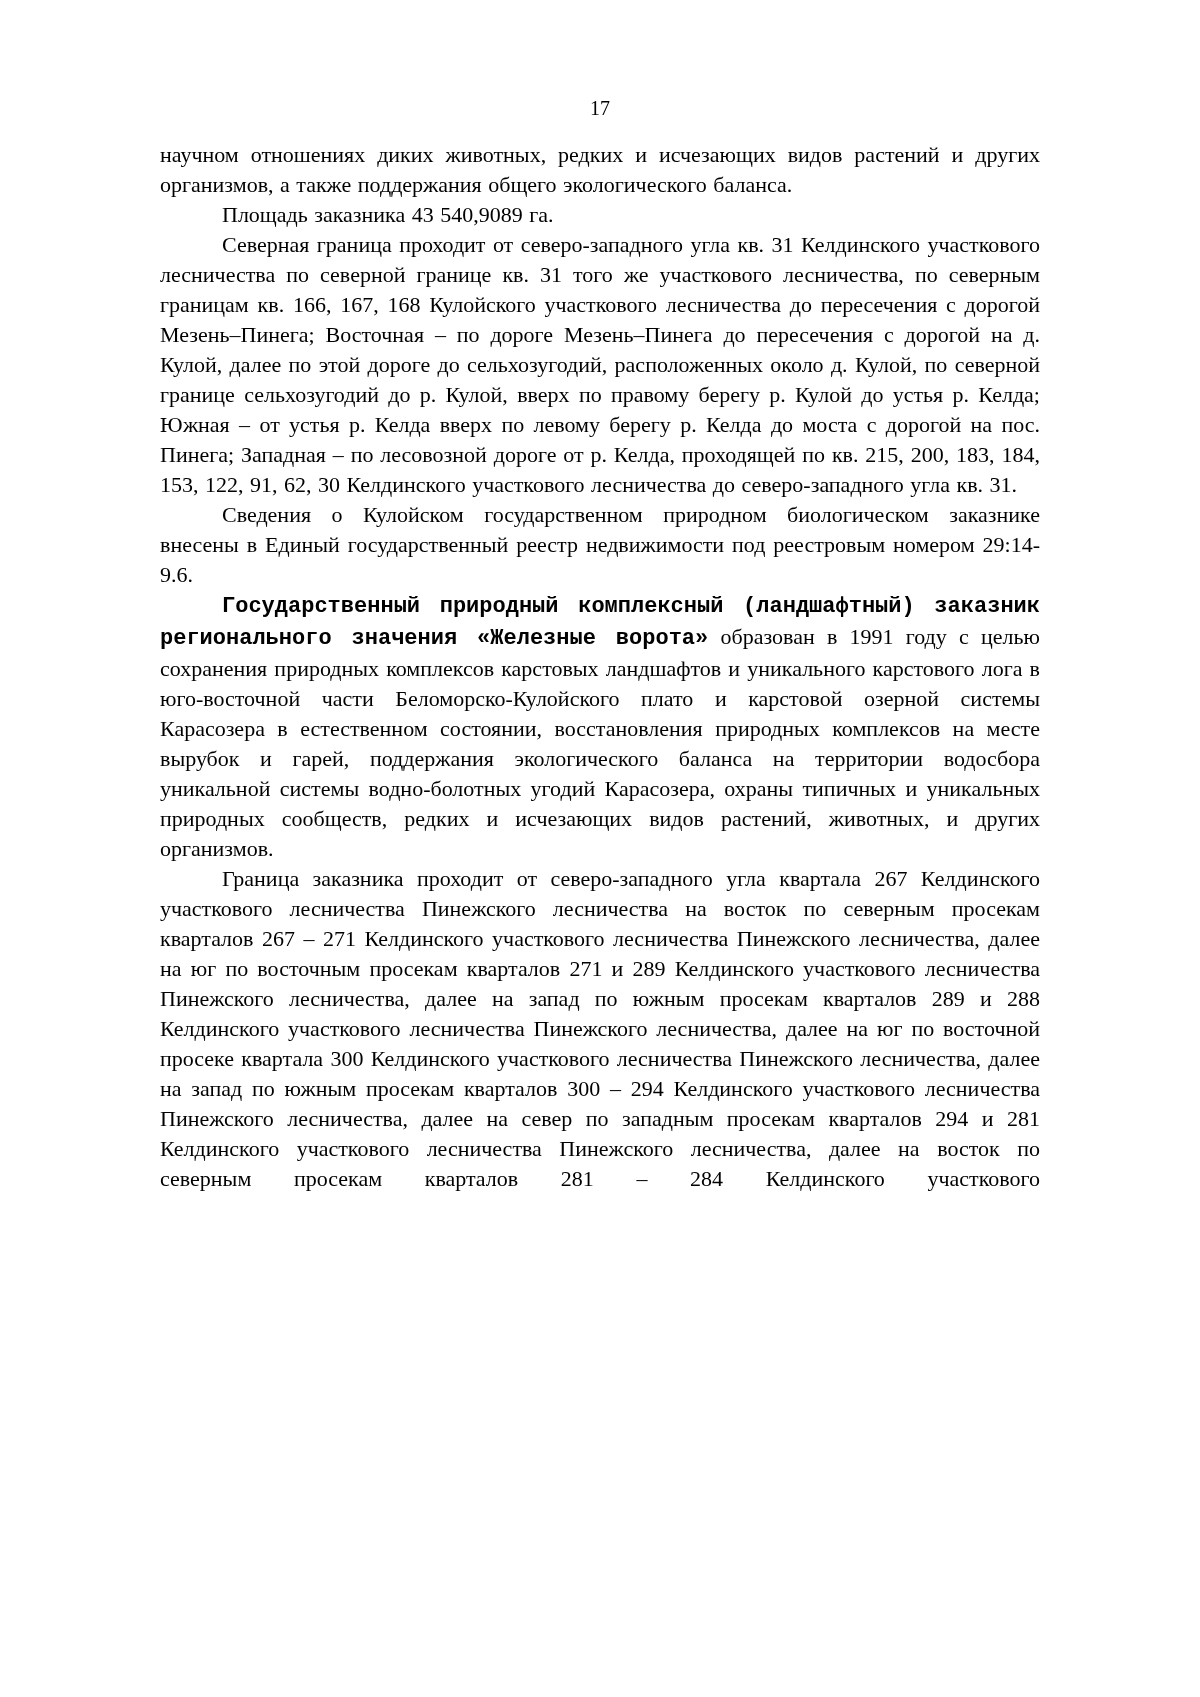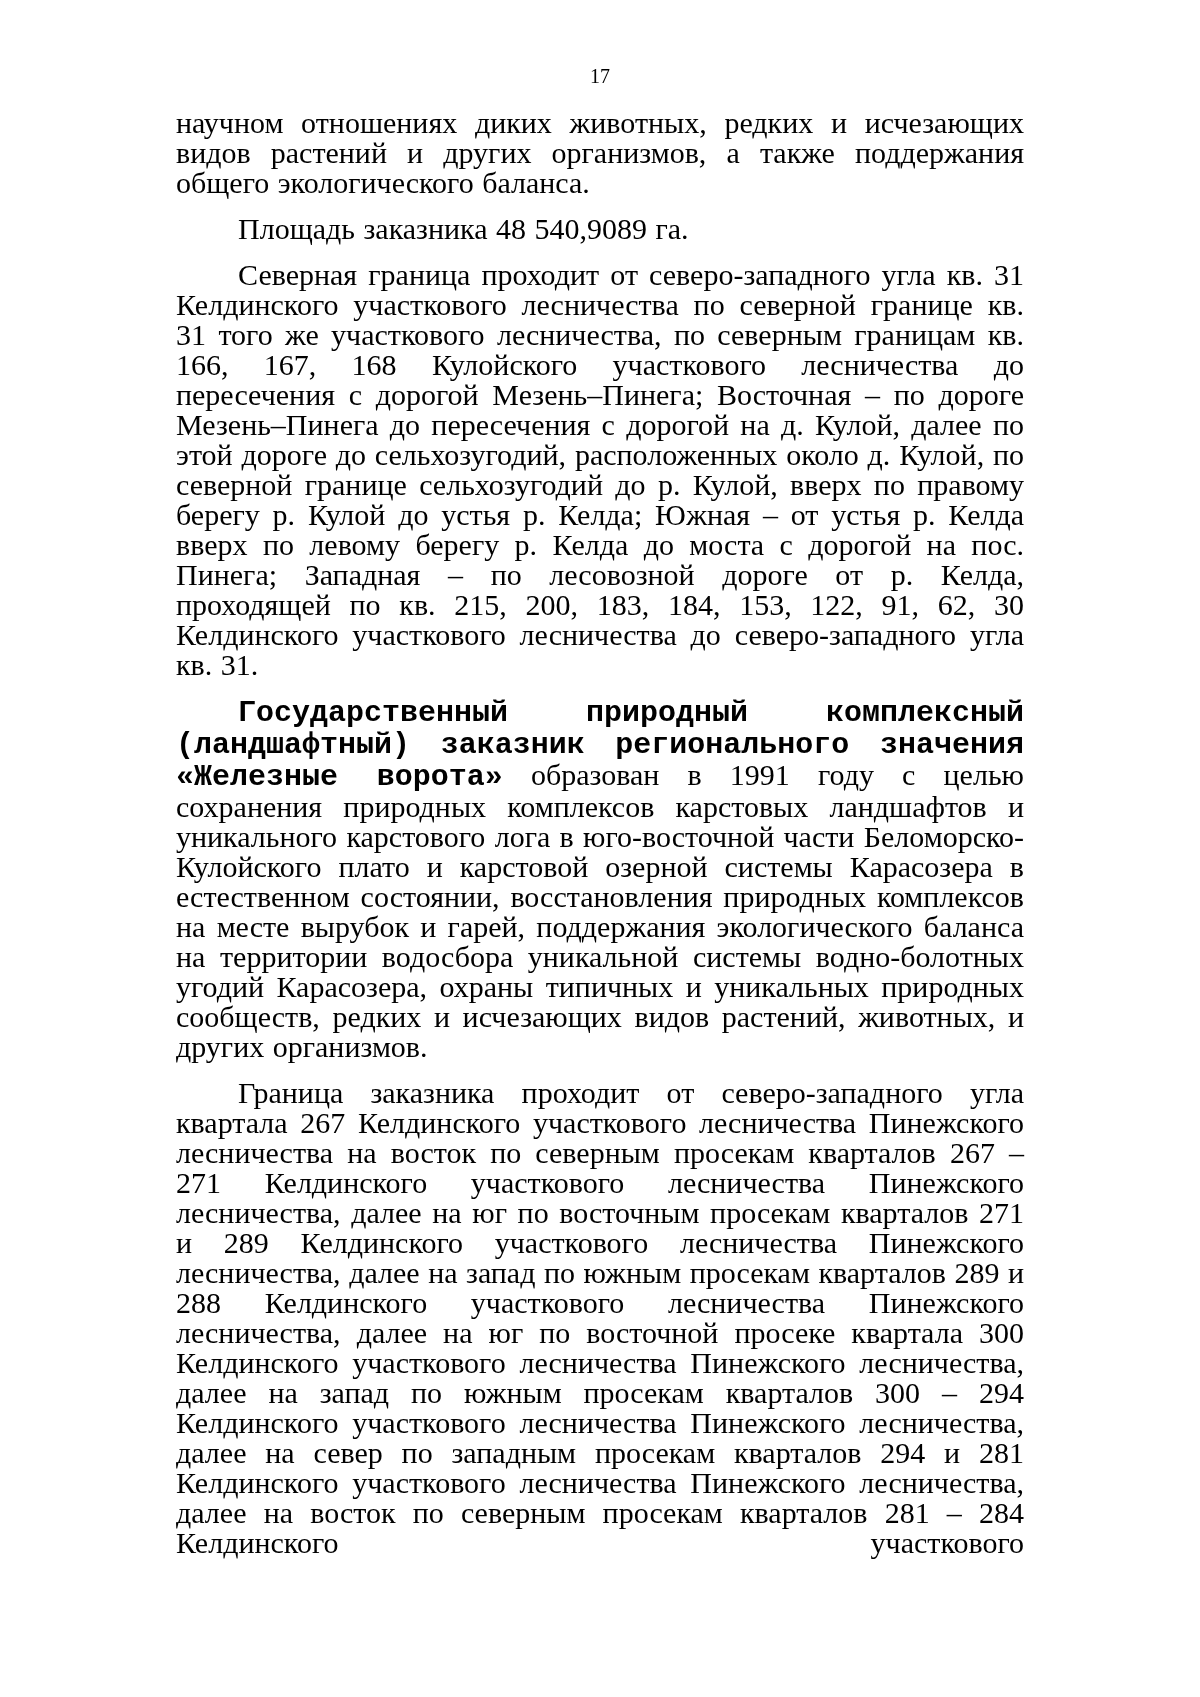--- a/index.html
+++ b/index.html
@@ -11,31 +11,31 @@
     width: 1200px;
     min-height: 1697px;
     font-family: "Liberation Serif", "DejaVu Serif", serif;
     color: #000000;
     -webkit-font-smoothing: antialiased;
   }
   .page {
     box-sizing: border-box;
     width: 1200px;
     min-height: 1697px;
-    padding: 64px 160px 40px 160px;
+    padding: 96px 160px 40px 160px;
   }
   .page-number {
     text-align: center;
     font-size: 20px;
     line-height: 24px;
     margin-bottom: 20px;
   }
   .para {
-    margin: 16px;
-    font-size: 30px;
+    margin: 0;
+    font-size: 22px;
     line-height: 30px;
     text-align: justify;
     text-indent: 62px;
     word-spacing: 1px;
   }
   .para.no-indent {
     text-indent: 0;
   }
   .para.continued {
     
@@ -48,23 +48,24 @@
 </style>
 </head>
 <body>
 
 <div class="page">
 
   <div class="page-number">17</div>
 
   <p class="para no-indent">научном отношениях диких животных, редких и исчезающих видов растений и других организмов, а также поддержания общего экологического баланса.</p>
 
-  <p class="para">Площадь заказника 48 540,9089 га.</p>
+  <p class="para">Площадь заказника 43 540,9089 га.</p>
 
   <p class="para">Северная граница проходит от северо-западного угла кв. 31 Келдинского участкового лесничества по северной границе кв. 31 того же участкового лесничества, по северным границам кв. 166, 167, 168 Кулойского участкового лесничества до пересечения с дорогой Мезень–Пинега; Восточная – по дороге Мезень–Пинега до пересечения с дорогой на д. Кулой, далее по этой дороге до сельхозугодий, расположенных около д. Кулой, по северной границе сельхозугодий до р. Кулой, вверх по правому берегу р. Кулой до устья р. Келда; Южная – от устья р. Келда вверх по левому берегу р. Келда до моста с дорогой на пос. Пинега; Западная – по лесовозной дороге от р. Келда, проходящей по кв. 215, 200, 183, 184, 153, 122, 91, 62, 30 Келдинского участкового лесничества до северо-западного угла кв. 31.</p>
 
 
+  <p class="para">Сведения о Кулойском государственном природном биологическом заказнике внесены в Единый государственный реестр недвижимости под реестровым номером 29:14-9.6.</p>
 
   <p class="para"><b>Государственный природный комплексный (ландшафтный) заказник регионального значения «Железные ворота»</b><span> образован в 1991 году с целью сохранения природных комплексов карстовых ландшафтов и уникального карстового лога в юго-восточной части Беломорско-Кулойского плато и карстовой озерной системы Карасозера в естественном состоянии, восстановления природных комплексов на месте вырубок и гарей, поддержания экологического баланса на территории водосбора уникальной системы водно-болотных угодий Карасозера, охраны типичных и уникальных природных сообществ, редких и исчезающих видов растений, животных, и других организмов.</span></p>
 
   <p class="para continued">Граница заказника проходит от северо-западного угла квартала 267 Келдинского участкового лесничества Пинежского лесничества на восток по северным просекам кварталов 267 – 271 Келдинского участкового лесничества Пинежского лесничества, далее на юг по восточным просекам кварталов 271 и 289 Келдинского участкового лесничества Пинежского лесничества, далее на запад по южным просекам кварталов 289 и 288 Келдинского участкового лесничества Пинежского лесничества, далее на юг по восточной просеке квартала 300 Келдинского участкового лесничества Пинежского лесничества, далее на запад по южным просекам кварталов 300 – 294 Келдинского участкового лесничества Пинежского лесничества, далее на север по западным просекам кварталов 294 и 281 Келдинского участкового лесничества Пинежского лесничества, далее на восток по северным просекам кварталов 281 – 284 Келдинского участкового</p>
 
 </div>
 
 </body></html>

